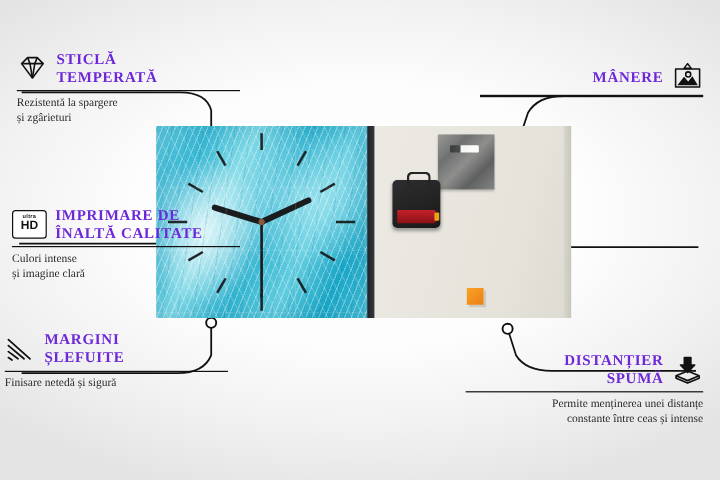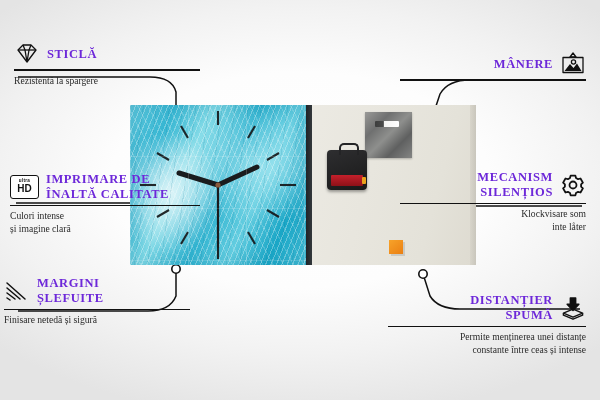--- a/index.html
+++ b/index.html
@@ -194,25 +194,27 @@
       <svg class="ico" viewBox="0 0 26 24">
         <g fill="none" stroke="#111" stroke-width="1.3" stroke-linejoin="round">
           <path d="M4 8 L9 3 H17 L22 8 L13 20 Z"></path>
           <path d="M4 8 H22"></path>
             <path d="M9 3 L11 8 L13 20"></path>
             <path d="M17 3 L15 8 L13 20"></path>
         </g>
       </svg>
       <div class="title">
         <div>STICLĂ</div>
+        <div>TEMPERATĂ</div>
       </div>
     </div>
     <div class="rule"></div>
     <div class="desc">
       <div>Rezistentă la spargere</div>
+      <div>și zgârieturi</div>
     </div>
   </div>
 
   <div class="callout left" id="c2">
     <div class="head">
       <div class="hdbadge">
         <span class="u">ultra</span>
         <span class="h">HD</span>
       </div>
       <div class="title">
@@ -258,39 +260,20 @@
           <path d="M13 1 L10 5 H16 Z"></path>
           <rect x="3" y="5.5" width="20" height="15"></rect>
           <path d="M4.5 19 L10 12 L13.5 16 L17 11.5 L21.5 19 Z" fill="#111" stroke="none"></path>
           <circle cx="13.5" cy="10" r="2.1"></circle>
         </g>
       </svg>
     </div>
     <div class="rule"></div>
   </div>
 
-  <div class="callout right" id="c5">
-    <div class="head">
-      <div class="title">
-        <div>MECANISM</div>
-        <div>SILENȚIOS</div>
-      </div>
-      <svg class="ico" viewBox="0 0 26 24">
-        <g fill="none" stroke="#111" stroke-width="1.8" stroke-linejoin="round">
-          <path d="M10.6 2.6 h4.8 l.6 2.4 2.1 1.2 2.4-.7 2.4 4.1-1.8 1.7v2.4l1.8 1.7-2.4 4.1-2.4-.7-2.1 1.2-.6 2.4h-4.8l-.6-2.4-2.1-1.2-2.4.7-2.4-4.1 1.8-1.7v-2.4L3.1 9.6l2.4-4.1 2.4.7 2.1-1.2z"></path>
-          <circle cx="13" cy="12" r="3.5"></circle>
-        </g>
-      </svg>
-    </div>
-    <div class="rule"></div>
-    <div class="desc">
-      <div>Klockvisare som</div>
-      <div>inte låter</div>
-    </div>
-  </div>
 
   <div class="callout right" id="c6">
     <div class="head">
       <div class="title">
         <div>DISTANȚIER</div>
         <div>SPUMĂ</div>
       </div>
       <svg class="ico" viewBox="0 0 26 24">
         <g fill="none" stroke="#111" stroke-width="1.4" stroke-linejoin="round">
           <path d="M10.3 2 h5.4 v6.2 h3.2 L13 14.4 7.1 8.2 h3.2 Z" fill="#111"></path>

